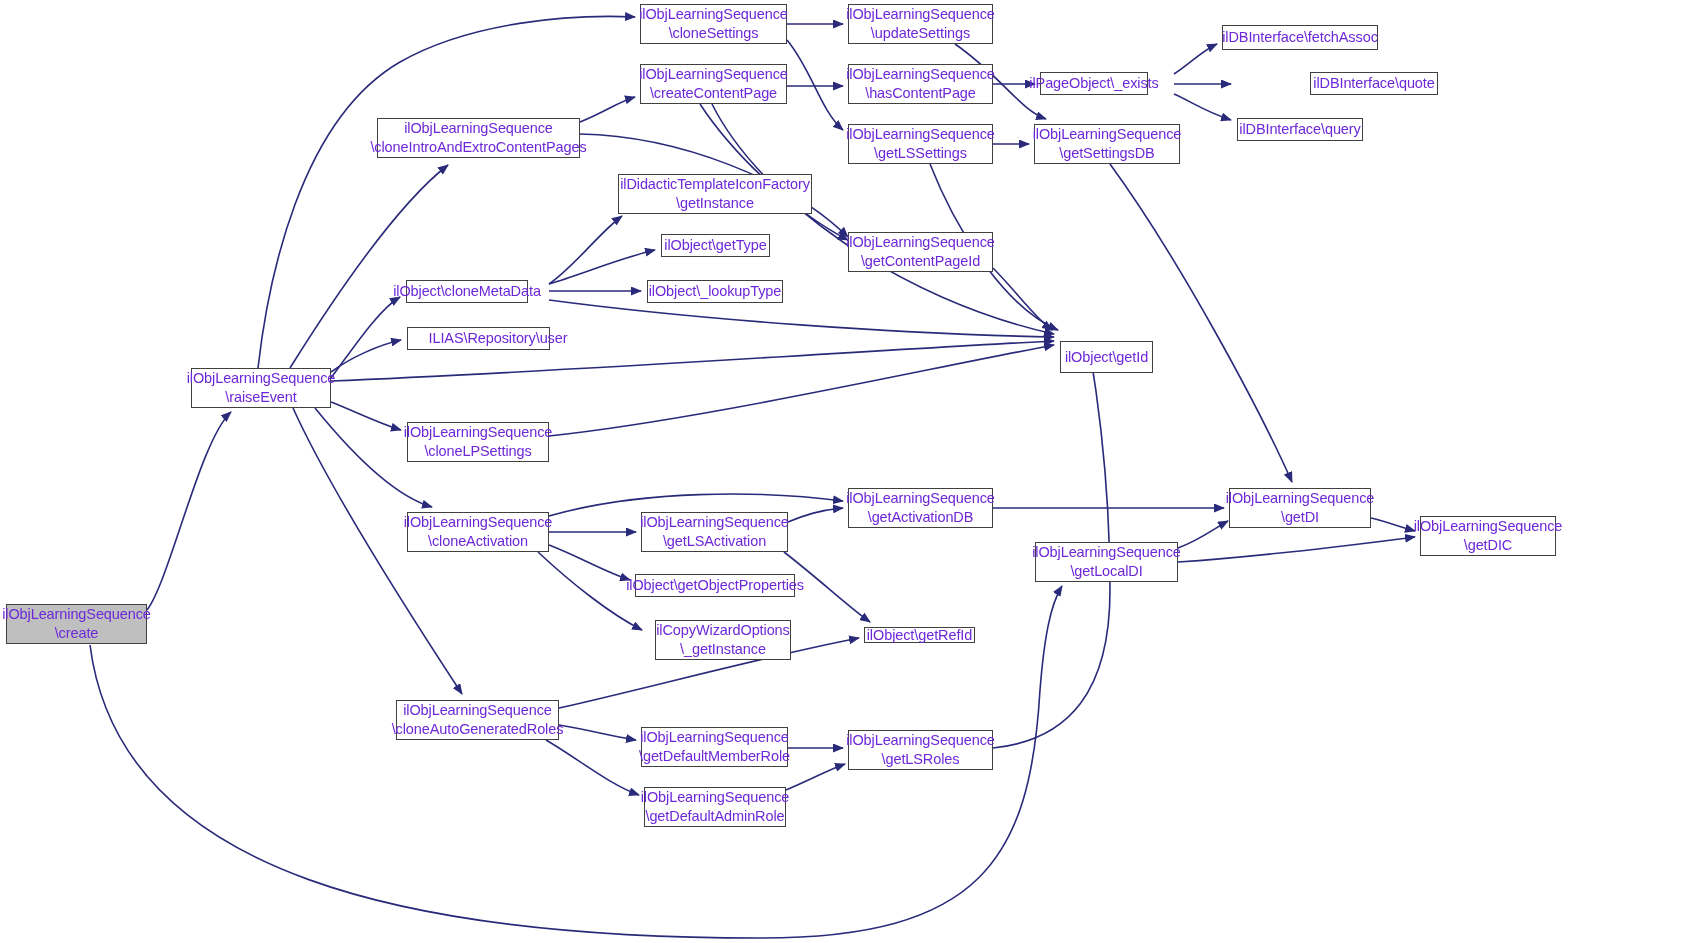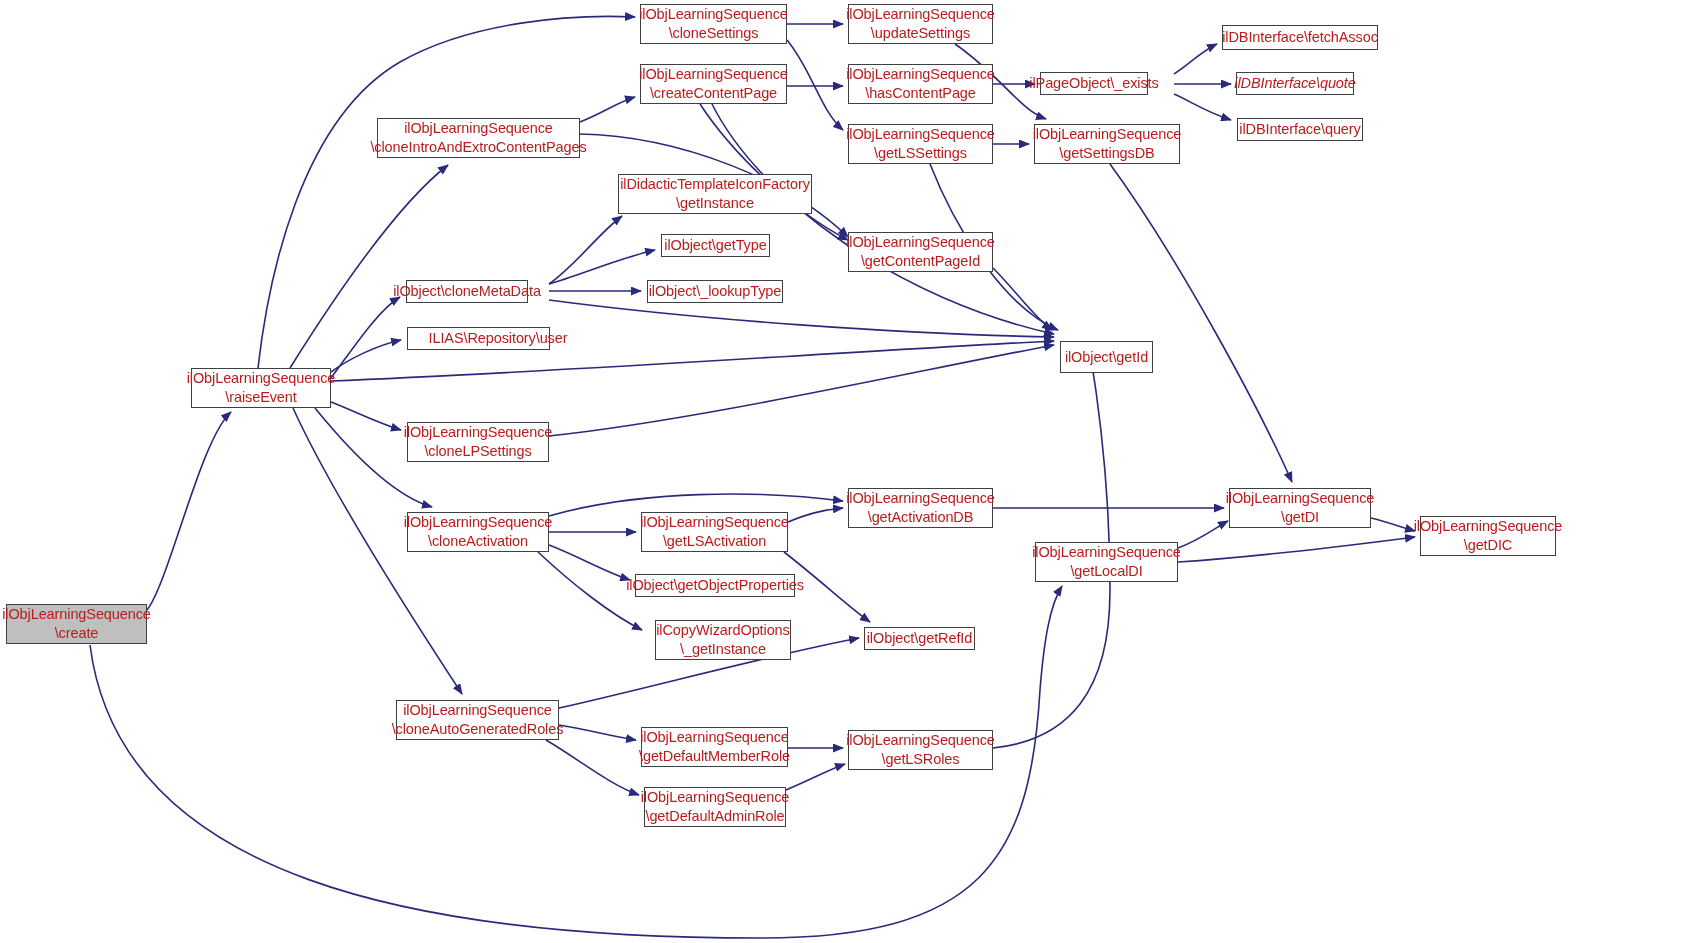--- a/index.html
+++ b/index.html
@@ -25,21 +25,21 @@
   }
   .node {
     position: absolute;
     box-sizing: border-box;
     display: flex;
     align-items: center;
     justify-content: center;
     text-align: center;
     background: #ffffff;
     border: 1px solid #404040;
-    color: #b91c1c;
+    color: #6d28d9;
     font-size: 14.5px;
     line-height: 19px;
     letter-spacing: -0.1px;
     white-space: pre;
     z-index: 5;
   }
   .node.highlight {
     background: #bfbfbf;
   }
   .node-label {
@@ -202,21 +202,21 @@
 
   <div class="node" style="left:1034px; top:124px; width:146px; height:40px;">
     <span class="node-label">ilObjLearningSequence
 \getSettingsDB</span>
   </div>
 
   <div class="node" style="left:1222px; top:25px; width:156px; height:25px;">
     <span class="node-label">ilDBInterface\fetchAssoc</span>
   </div>
 
-  <div class="node" style="left:1236px; top:72px; width:118px; height:23px;font-style:italic;">
+  <div class="node" style="left:1310px; top:72px; width:128px; height:23px;">
     <span class="node-label">ilDBInterface\quote</span>
   </div>
 
   <div class="node" style="left:1237px; top:118px; width:126px; height:23px;">
     <span class="node-label">ilDBInterface\query</span>
   </div>
 
   <div class="node" style="left:618px; top:174px; width:194px; height:40px;">
     <span class="node-label">ilDidacticTemplateIconFactory
 \getInstance</span>
@@ -269,21 +269,21 @@
   <div class="node" style="left:647px; top:620px; width:136px; height:40px;margin-left:8px;">
     <span class="node-label">ilCopyWizardOptions
 \_getInstance</span>
   </div>
 
   <div class="node" style="left:848px; top:488px; width:145px; height:40px;">
     <span class="node-label">ilObjLearningSequence
 \getActivationDB</span>
   </div>
 
-  <div class="node" style="left:864px; top:627px; width:111px; height:23px;">
+  <div class="node" style="left:864px; top:627px; width:111px; height:16px;">
     <span class="node-label">ilObject\getRefId</span>
   </div>
 
   <div class="node" style="left:1229px; top:488px; width:142px; height:40px;">
     <span class="node-label">ilObjLearningSequence
 \getDI</span>
   </div>
 
   <div class="node" style="left:1035px; top:542px; width:143px; height:40px;">
     <span class="node-label">ilObjLearningSequence

